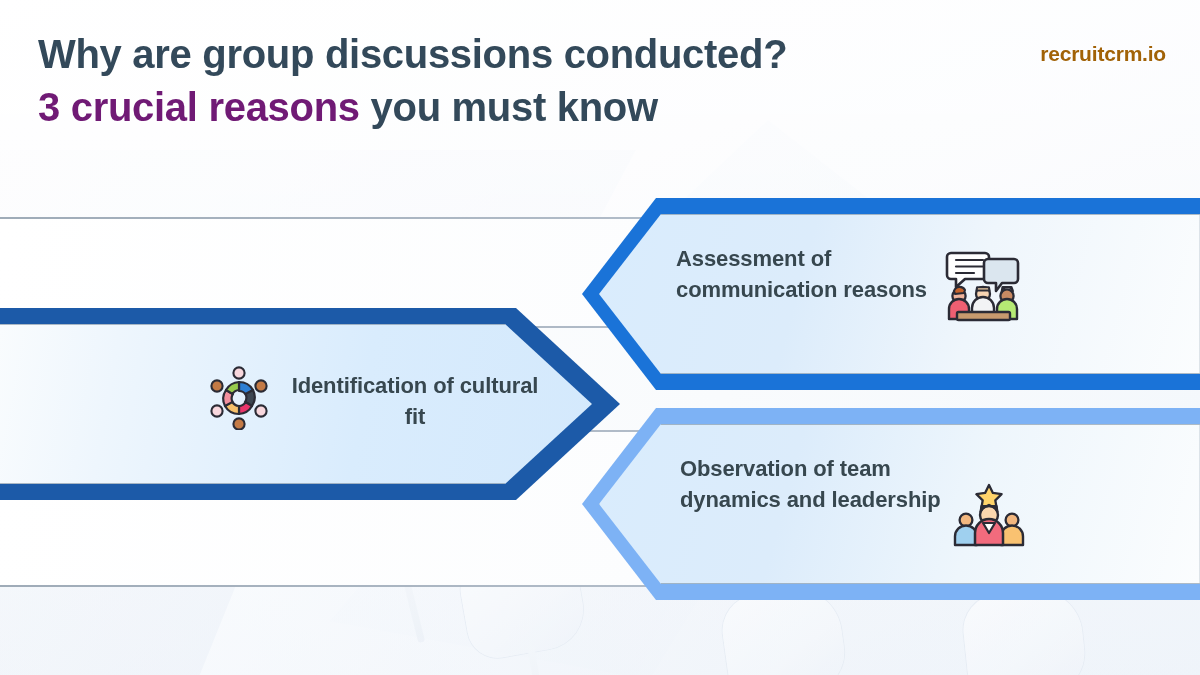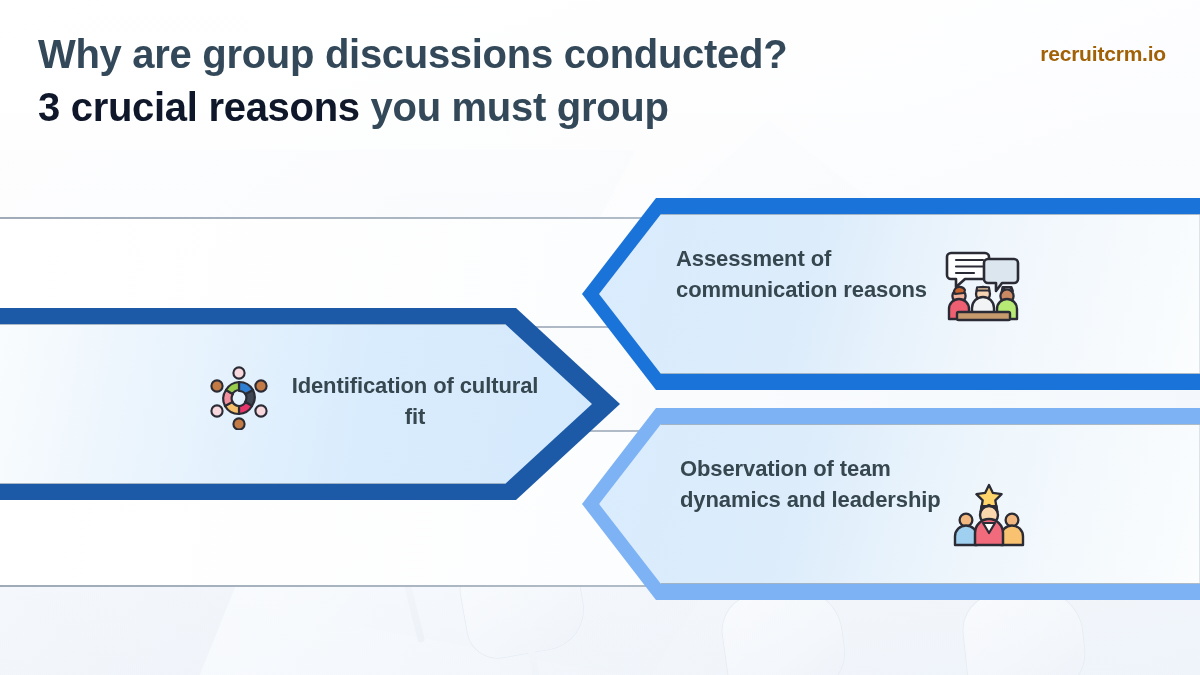--- a/index.html
+++ b/index.html
@@ -48,21 +48,21 @@
   .chair4{left:960px;top:598px;transform:rotate(-6deg);}
   .bg-tint{position:absolute;inset:0;background:linear-gradient(180deg,rgba(255,255,255,.62) 0%,rgba(255,255,255,.30) 45%,rgba(240,245,251,.42) 100%);}
 
   
   .header{position:absolute;left:0;top:0;width:1200px;height:160px;}
   .title{
     position:absolute;left:38px;top:28px;width:900px;
     font-size:40px;font-weight:bold;line-height:1.33;
     color:#33495a;letter-spacing:-.3px;white-space:nowrap;
   }
-  .title .hl{color:#0f172a;}
+  .title .hl{color:#701a75;}
   .brand{
     position:absolute;right:34px;top:42px;
     font-size:21px;font-weight:bold;color:#a16207;letter-spacing:-.2px;
   }
 
   
   .band{position:absolute;left:0;width:1200px;}
   .band-line{position:absolute;left:0;width:1200px;height:2px;
     background:linear-gradient(90deg,#9aa7b4 0%,#aeb9c6 55%,#c3ccd6 100%);opacity:.95;}
 
@@ -178,21 +178,21 @@
     </div>
     <div class="chair chair4">
       <div class="seat"></div>
     </div>
     <div class="bg-tint"></div>
   </div>
 
   <div class="header">
     <div class="title">
       <div>Why are group discussions conducted?</div>
-      <div><span class="hl">3 crucial reasons</span><span> you must group</span></div>
+      <div><span class="hl">3 crucial reasons</span><span> you must know</span></div>
     </div>
     <div class="brand">recruitcrm.io</div>
   </div>
 
   <div class="band band-top"></div>
   <div class="band-line" style="top:217px"></div>
   <div class="band-line" style="top:368px"></div>
 
   <div class="band band-mid"></div>
   <div class="band-line" style="top:326px"></div>

